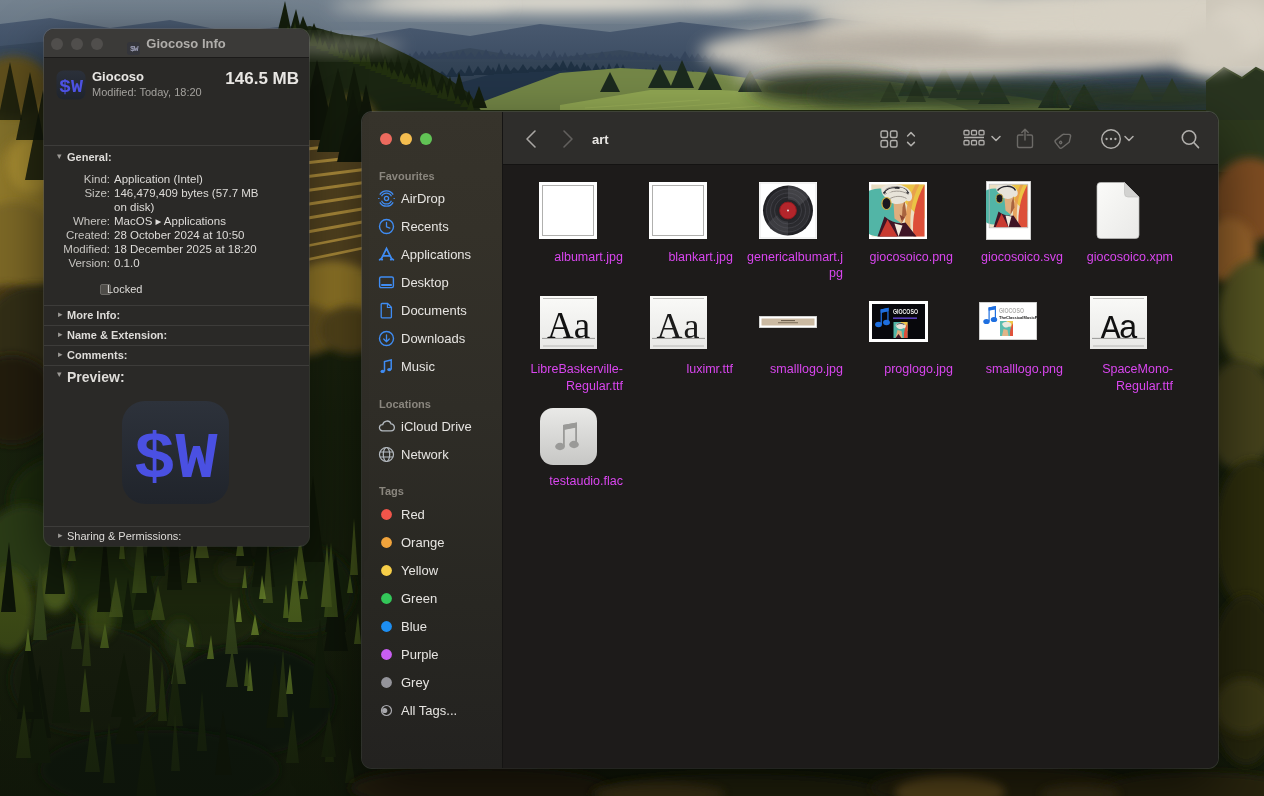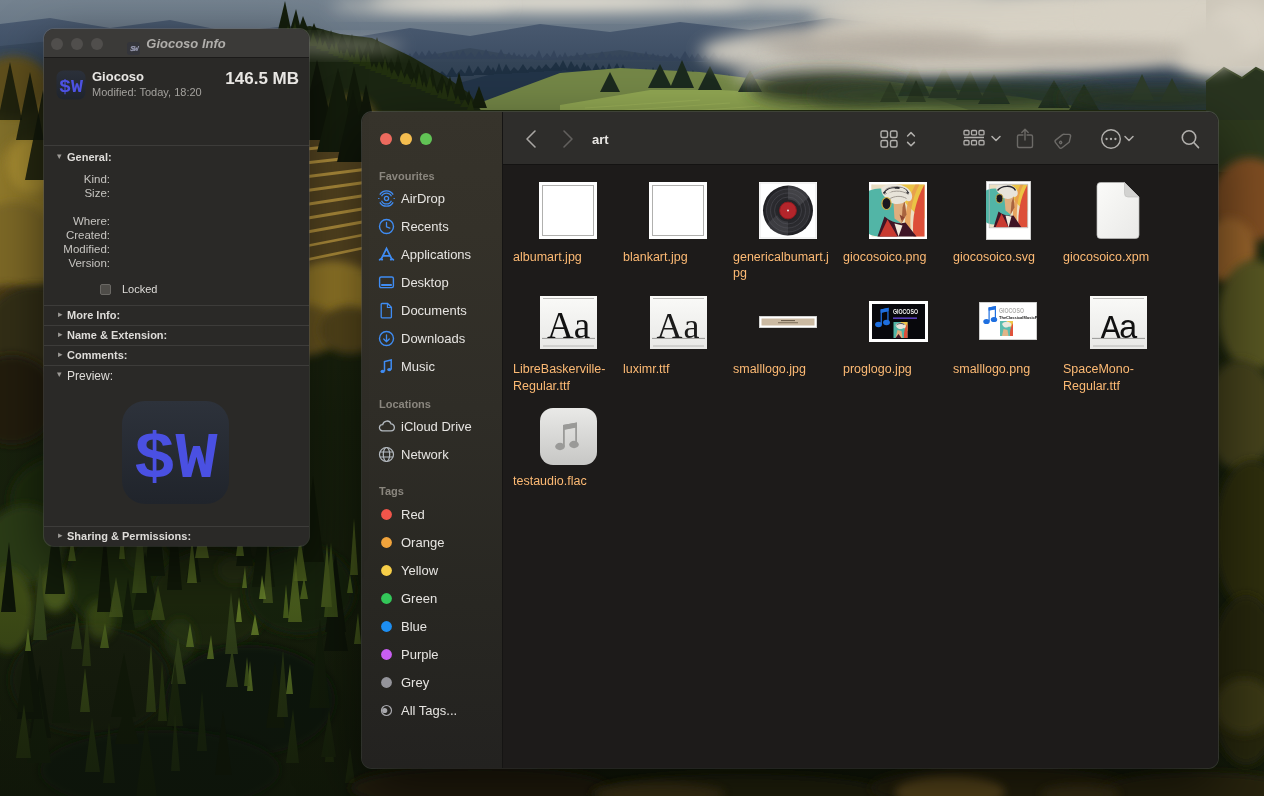--- a/index.html
+++ b/index.html
@@ -7,37 +7,37 @@
 #stage { position:relative; width:1264px; height:796px; overflow:hidden; }
 #wall { position:absolute; left:0; top:0; }
 
 #info { position:absolute; left:44px; top:29px; width:265px; height:517px; border-radius:10px;
   background:#2a2927; box-shadow:0 18px 50px rgba(0,0,0,.55), 0 0 0 1px rgba(120,120,120,.45);
   color:#dddbd8; font-size:11.5px; }
 #info .tbar { position:absolute; left:0; top:0; right:0; height:29px; background:#3b3a38;
   border-radius:10px 10px 0 0; border-bottom:1px solid #1b1a19; }
 #info .tl { position:absolute; top:9px; width:12px; height:12px; border-radius:50%; background:#504e4c; }
 #info .ttitle { position:absolute; top:0; left:0; right:0; height:43px; text-align:center;
-  line-height:29px; font-weight:bold; font-size:13px; color:#b0aeab;font-style:italic; }
+  line-height:29px; font-weight:bold; font-size:13px; color:#b0aeab; }
 .sep { position:absolute; left:0; right:0; height:1px; background:#3d3c3a; }
 
 #finder { position:absolute; left:362px; top:112px; width:856px; height:656px; border-radius:10px;
   background:#1d1b1a; box-shadow:0 22px 60px rgba(0,0,0,.6), 0 0 0 1px rgba(110,110,110,.5); }
 #sidebar { position:absolute; left:0; top:0; width:141px; height:656px; border-radius:10px 0 0 10px;
   background:linear-gradient(180deg,#36332b 0%, #343129 18%, #2f2d27 45%, #282722 75%, #232220 100%);
   border-right:1px solid #151413; }
 #toolbar { position:absolute; left:141px; top:0; width:715px; height:53px; background:#2e2d2b;
   border-radius:0 10px 0 0; border-bottom:1px solid #141312; }
 #content { position:absolute; left:141px; top:54px; width:715px; height:602px; background:#1d1b1a;
   border-radius:0 0 10px 0; }
 .srow { position:absolute; height:20px; display:flex; align-items:center; color:#e6e4e1; font-size:13px; }
 .srow svg { margin-right:6px; flex:none; }
 .shead { position:absolute; color:#8a867e; font-size:11px; font-weight:bold; }
 .ibox { position:absolute; width:104px; display:flex; align-items:center; justify-content:center; }
-.lbl { position:absolute; width:110px; text-align:left; font-size:12.5px; color:#fdba74; line-height:16.5px; }
+.lbl { position:absolute; width:110px; text-align:right; font-size:12.5px; color:#d946ef; line-height:16.5px; }
 </style>
 </head>
 <body>
 <div id="stage">
 <svg id="wall" width="1264" height="796" viewBox="0 0 1264 796" xmlns="http://www.w3.org/2000/svg">
 <defs>
   <filter id="b4" x="-40%" y="-40%" width="180%" height="180%">
           <feGaussianBlur stdDeviation="4"></feGaussianBlur>
         </filter>
   <filter id="b8" x="-60%" y="-60%" width="220%" height="220%">
@@ -974,41 +974,42 @@
     <rect x="0.5" y="0.5" width="29" height="29" rx="7" fill="url(#aig)"></rect>
     <text x="15" y="21.5" font-family="Liberation Mono,monospace" font-weight="bold" font-size="18" fill="#4d52e4" text-anchor="middle" textLength="24" lengthAdjust="spacingAndGlyphs">$W</text>
   </svg>
   <div style="position:absolute;left:48px;top:40px;font-size:13px;font-weight:bold;color:#e8e6e3">Giocoso</div>
   <div style="position:absolute;right:10px;top:40px;font-size:17px;font-weight:bold;color:#e8e6e3">146.5 MB</div>
   <div style="position:absolute;left:48px;top:57px;font-size:11px;color:#a3a19d">Modified: Today, 18:20</div>
   <div class="sep" style="top:116px"></div>
   <div style="position:absolute;left:13px;top:122px;color:#9c9a96;font-size:9px">▾</div>
   <div style="position:absolute;left:23px;top:122px;font-size:11px;font-weight:bold;color:#dedcd9">General:</div>
   <div style="position:absolute;left:0;top:143px;width:66px;text-align:right;font-size:11.5px;color:#c6c4c0;line-height:14px">Kind:<br>Size:<br><br>Where:<br>Created:<br>Modified:<br>Version:</div>
+  <div style="position:absolute;left:70px;top:143px;font-size:11.5px;color:#dedcd9;line-height:14px">Application (Intel)<br>146,479,409 bytes (57.7 MB<br>on disk)<br>MacOS ▸ Applications<br>28 October 2024 at 10:50<br>18 December 2025 at 18:20<br>0.1.0</div>
   <div style="position:absolute;left:56px;top:255px;width:11px;height:11px;border-radius:2px;border:1px solid #6a6864;background:#4e4c48"></div>
-  <div style="position:absolute;left:78px;top:254px;font-size:11px;color:#dedcd9">Locked</div>
+  <div style="position:absolute;left:63px;top:254px;font-size:11px;color:#dedcd9">Locked</div>
   <div class="sep" style="top:276px"></div>
   <div style="position:absolute;left:14px;top:280px;color:#9c9a96;font-size:9px">▸</div>
   <div style="position:absolute;left:23px;top:280px;font-size:11px;font-weight:bold;color:#dedcd9">More Info:</div>
   <div class="sep" style="top:296px"></div>
   <div style="position:absolute;left:14px;top:300px;color:#9c9a96;font-size:9px">▸</div>
   <div style="position:absolute;left:23px;top:300px;font-size:11px;font-weight:bold;color:#dedcd9">Name &amp; Extension:</div>
   <div class="sep" style="top:316px"></div>
   <div style="position:absolute;left:14px;top:320px;color:#9c9a96;font-size:9px">▸</div>
   <div style="position:absolute;left:23px;top:320px;font-size:11px;font-weight:bold;color:#dedcd9">Comments:</div>
   <div class="sep" style="top:336px"></div>
   <div style="position:absolute;left:13px;top:340px;color:#9c9a96;font-size:9px">▾</div>
-  <div style="position:absolute;left:23px;top:340px;font-size:12px;font-weight:normal;color:#dedcd9">Preview:</div>
+  <div style="position:absolute;left:23px;top:340px;font-size:14px;font-weight:bold;color:#dedcd9">Preview:</div>
   <svg width="107" height="103" style="position:absolute;left:78px;top:372px">
     <defs>
           <linearGradient id="pig" x1="0" y1="0" x2="0" y2="1">
             <stop offset="0" stop-color="#2d323b"></stop>
             <stop offset="1" stop-color="#20242b"></stop>
           </linearGradient>
         </defs>
     <rect x="0" y="0" width="107" height="103" rx="23" fill="url(#pig)"></rect>
     <text x="53.5" y="76" font-family="Liberation Mono,monospace" font-weight="bold" font-size="64" fill="#4a50e2" text-anchor="middle" textLength="84" lengthAdjust="spacingAndGlyphs">$W</text>
   </svg>
   <div class="sep" style="top:497px"></div>
   <div style="position:absolute;left:14px;top:501px;color:#9c9a96;font-size:9px">▸</div>
-  <div style="position:absolute;left:23px;top:501px;font-size:11px;font-weight:bold;color:#dedcd9">Sharing &amp; Permissions:</div>
+  <div style="position:absolute;left:23px;top:501px;font-size:11px;font-weight:normal;color:#dedcd9">Sharing &amp; Permissions:</div>
 </div>
 </div>
 
 </body></html>

